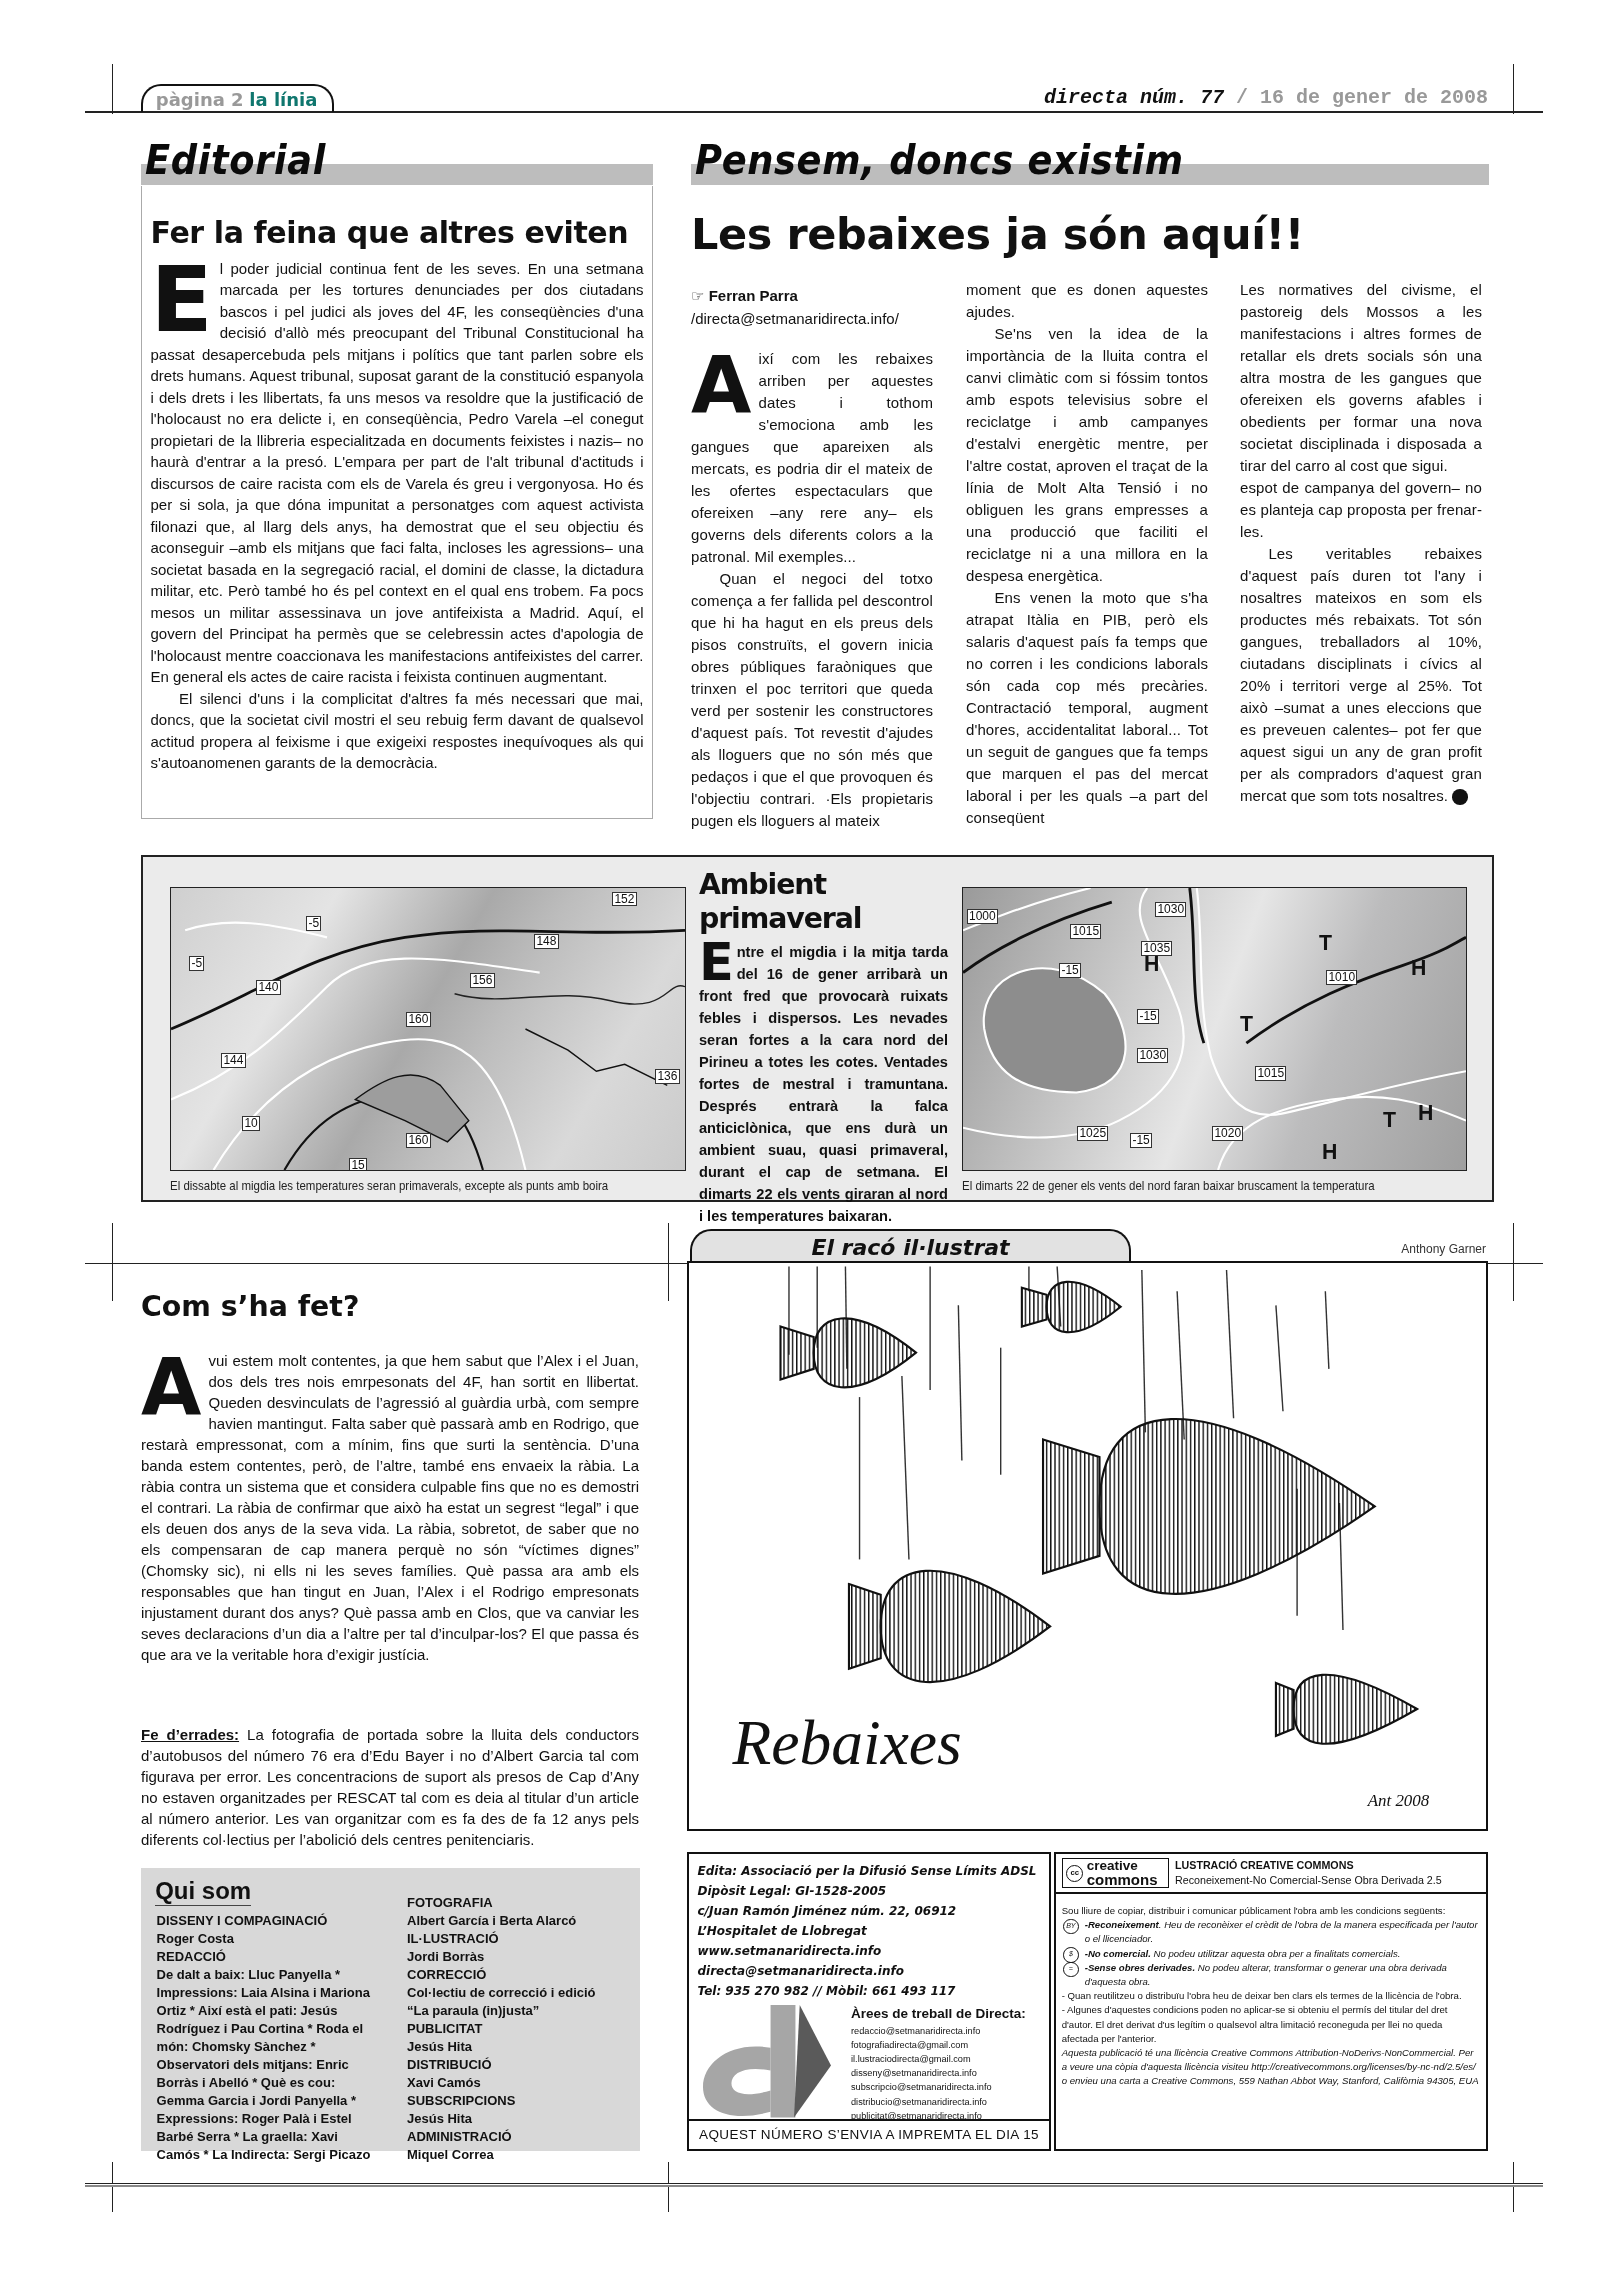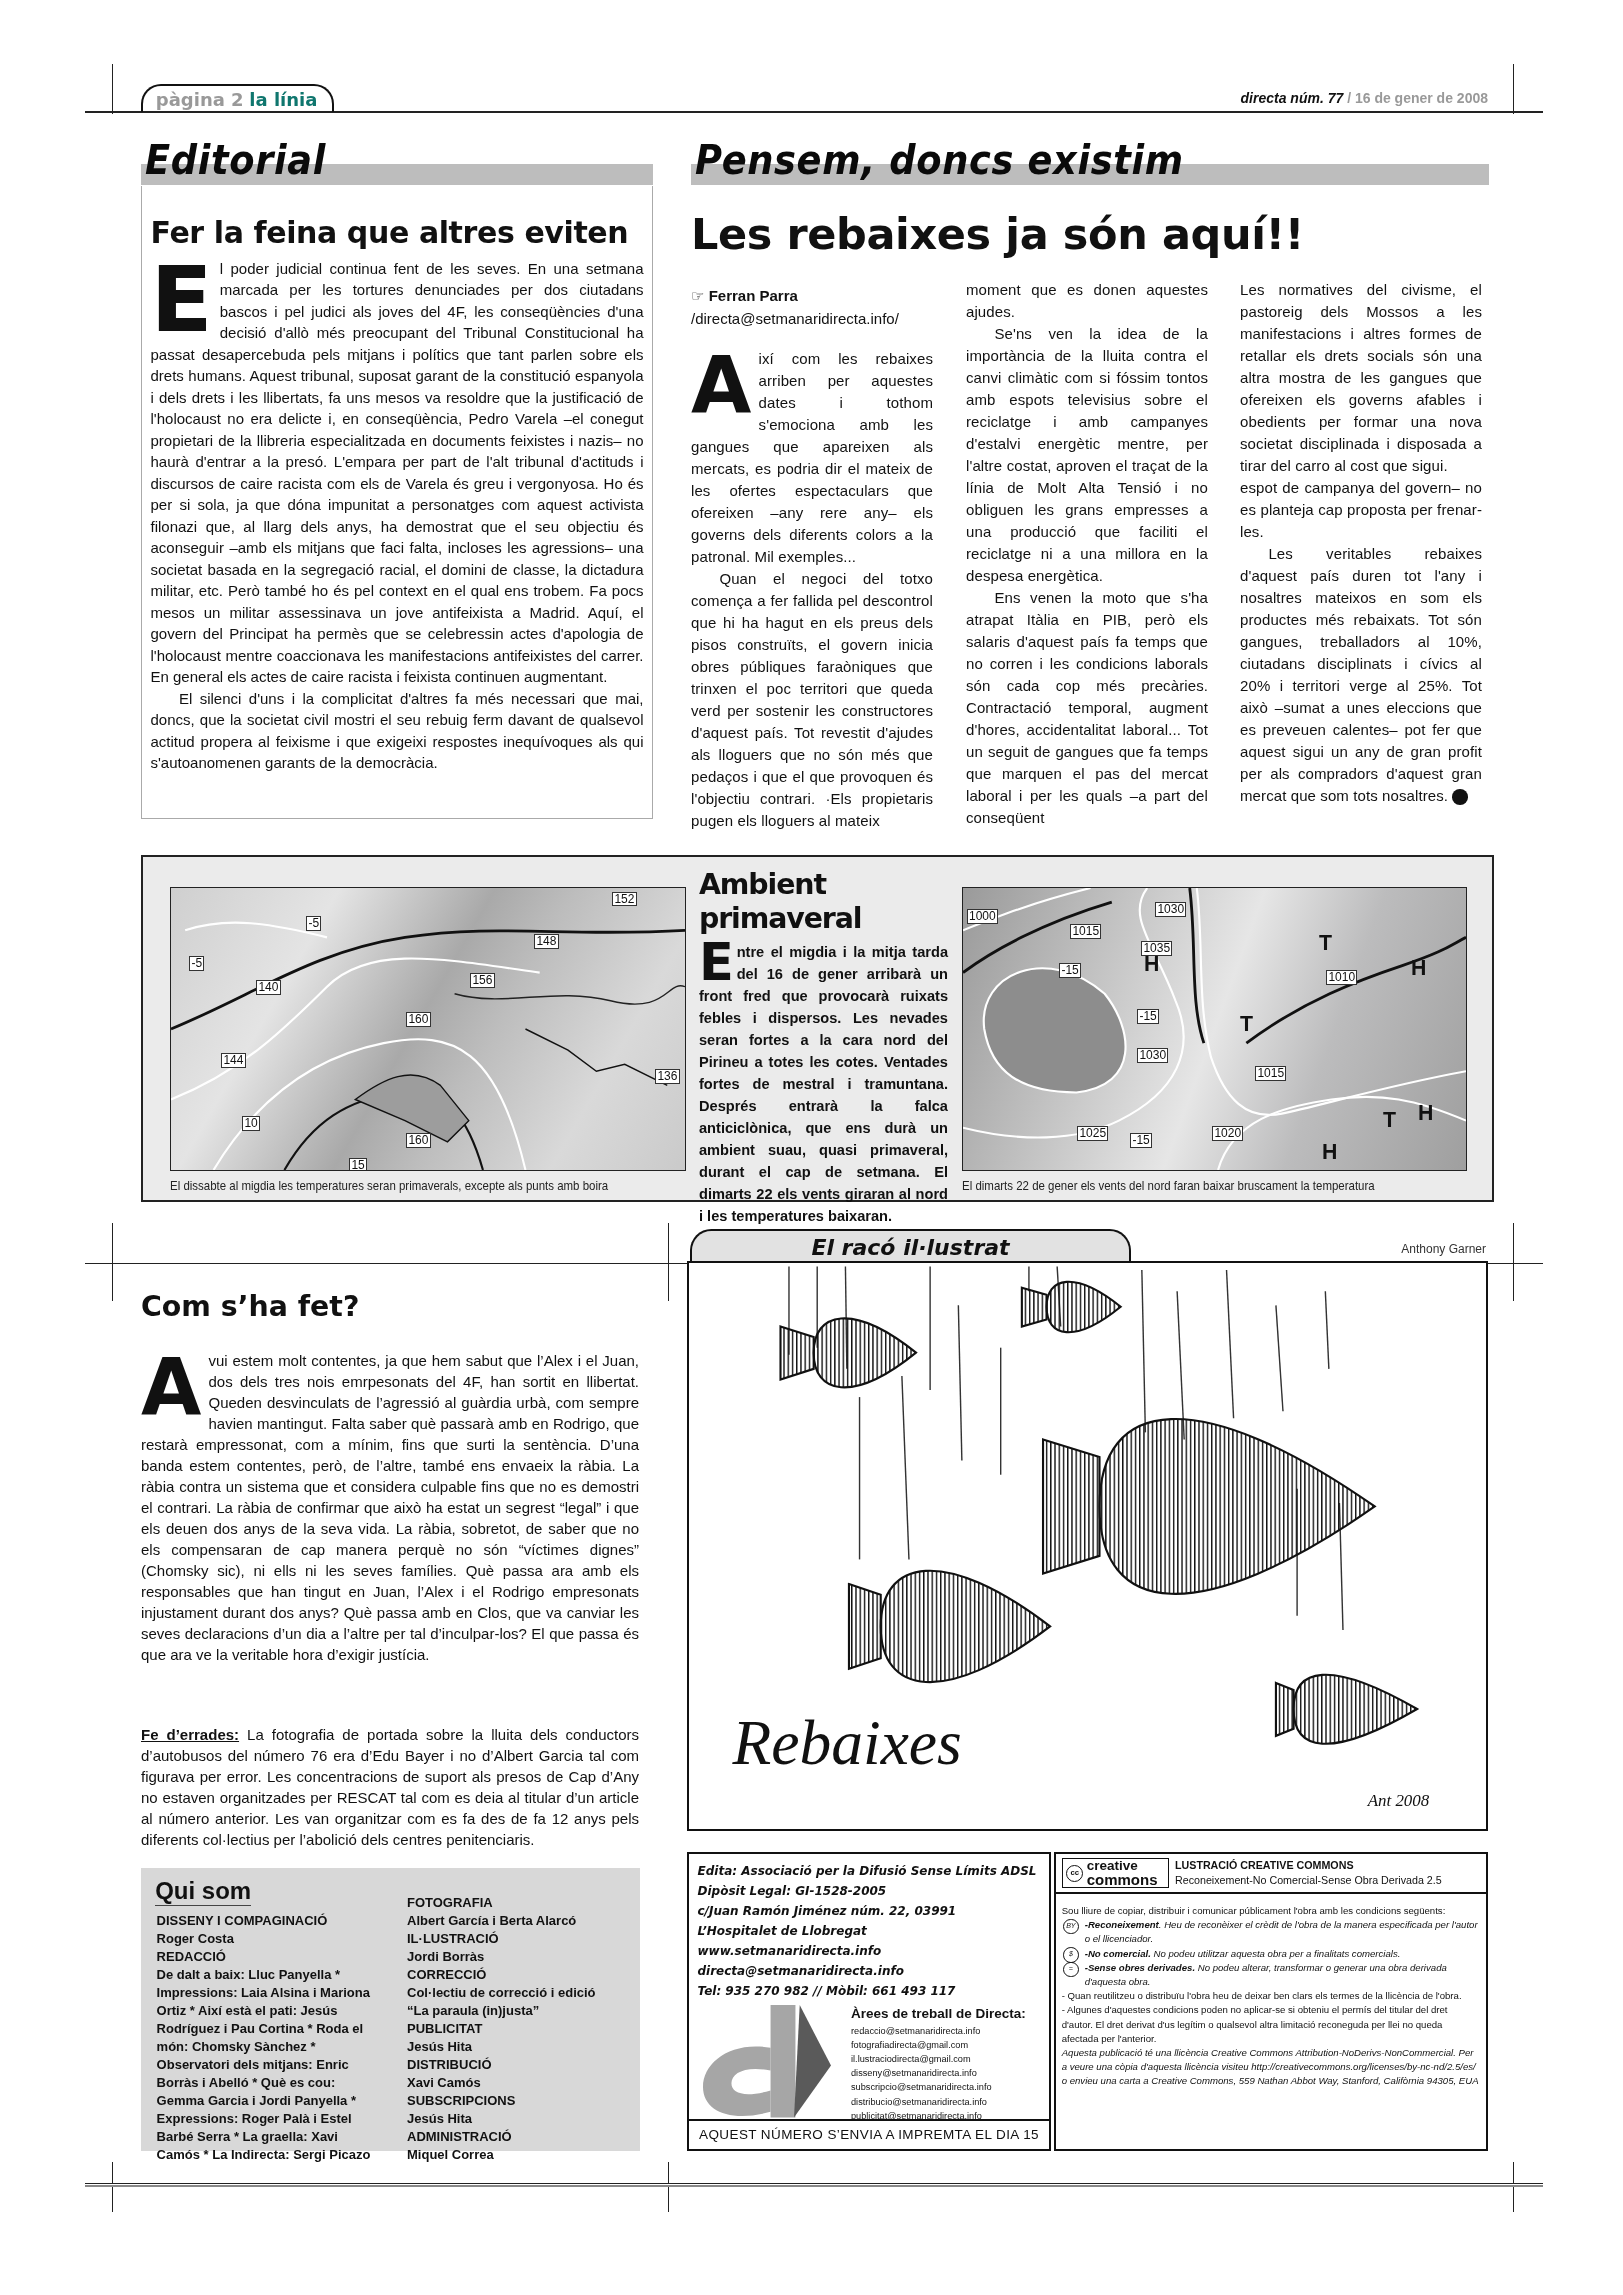--- a/index.html
+++ b/index.html
@@ -10,21 +10,21 @@
   .vline { position: absolute; width: 1.4px; background: #222; }
   .hline { position: absolute; height: 2.1px; background: #222; }
   .hline.double { height: 3.6px; background: linear-gradient(#222 0 1.4px, #fff 1.4px 2.1px, #888 2.1px 3.6px); }
 
   
   .page-tab { position: absolute; left: 141px; top: 84px; width: 193px; height: 28.4px;
     border: 2.1px solid #111; border-bottom: none; border-radius: 20px 20px 0 0;
     font-family: "DejaVu Sans", sans-serif; font-weight: bold; font-size: 18px; line-height: 27px; padding-left: 12.8px; }
   .page-tab .sec { color: #999; margin-right: 5.7px; }
   .page-tab .name { color: #0f766e; }
-  .header-right { position: absolute; right: 135px; top: 84px; font-family: Liberation Sans, sans-serif; font-size: 14px; line-height: 28.4px; }
+  .header-right { position: absolute; right: 135px; top: 84px; font-family: Liberation Mono, monospace; font-size: 20px; line-height: 28.4px; }
   .header-right .pub { font-weight: bold; font-style: italic; color: #111; }
   .header-right .date { color: #999; font-weight: bold; }
 
   
   .banner { position: absolute; height: 44px; }
   .banner .bar { position: absolute; left: 0; right: 0; bottom: 0; height: 21.3px; background: #bdbdbd; }
   .banner .ttl { position: absolute; left: 4.3px; bottom: 2.8px; font-family: "DejaVu Sans", sans-serif; font-weight: bold; font-style: italic;
     font-size: 40px; line-height: 43px; letter-spacing: 0.7px; color: #0a0a0a; transform: scaleX(0.92); transform-origin: left bottom; }
 
   
@@ -343,21 +343,21 @@
       <div class="line">Jesús Hita</div>
       <div class="line">ADMINISTRACIÓ</div>
       <div class="line">Miquel Correa</div>
     </div>
 </div>
 
 <div class="pub-box">
   <div class="pub-info" id="pub-lines">
       <div>Edita: Associació per la Difusió Sense Límits ADSL</div>
       <div>Dipòsit Legal: GI-1528-2005</div>
-      <div>c/Juan Ramón Jiménez núm. 22, 03991</div>
+      <div>c/Juan Ramón Jiménez núm. 22, 06912</div>
       <div>L’Hospitalet de Llobregat</div>
       <div>www.setmanaridirecta.info</div>
       <div>directa@setmanaridirecta.info</div>
       <div>Tel: 935 270 982 // Mòbil: 661 493 117</div>
     </div>
   <svg class="pub-logo" viewBox="0 0 180 160">
     <path d="M95,0 L130,0 L130,158 L95,158 Z" fill="#a6a6a6"></path>
     <path d="M95,60 C40,50 0,80 0,115 C0,150 40,165 95,150 L95,120 C60,130 40,125 40,110 C40,95 60,85 95,92 Z" fill="#a6a6a6"></path>
     <path d="M136,0 L180,85 L128,158 Z" fill="#5a5a5a"></path>
   </svg>

